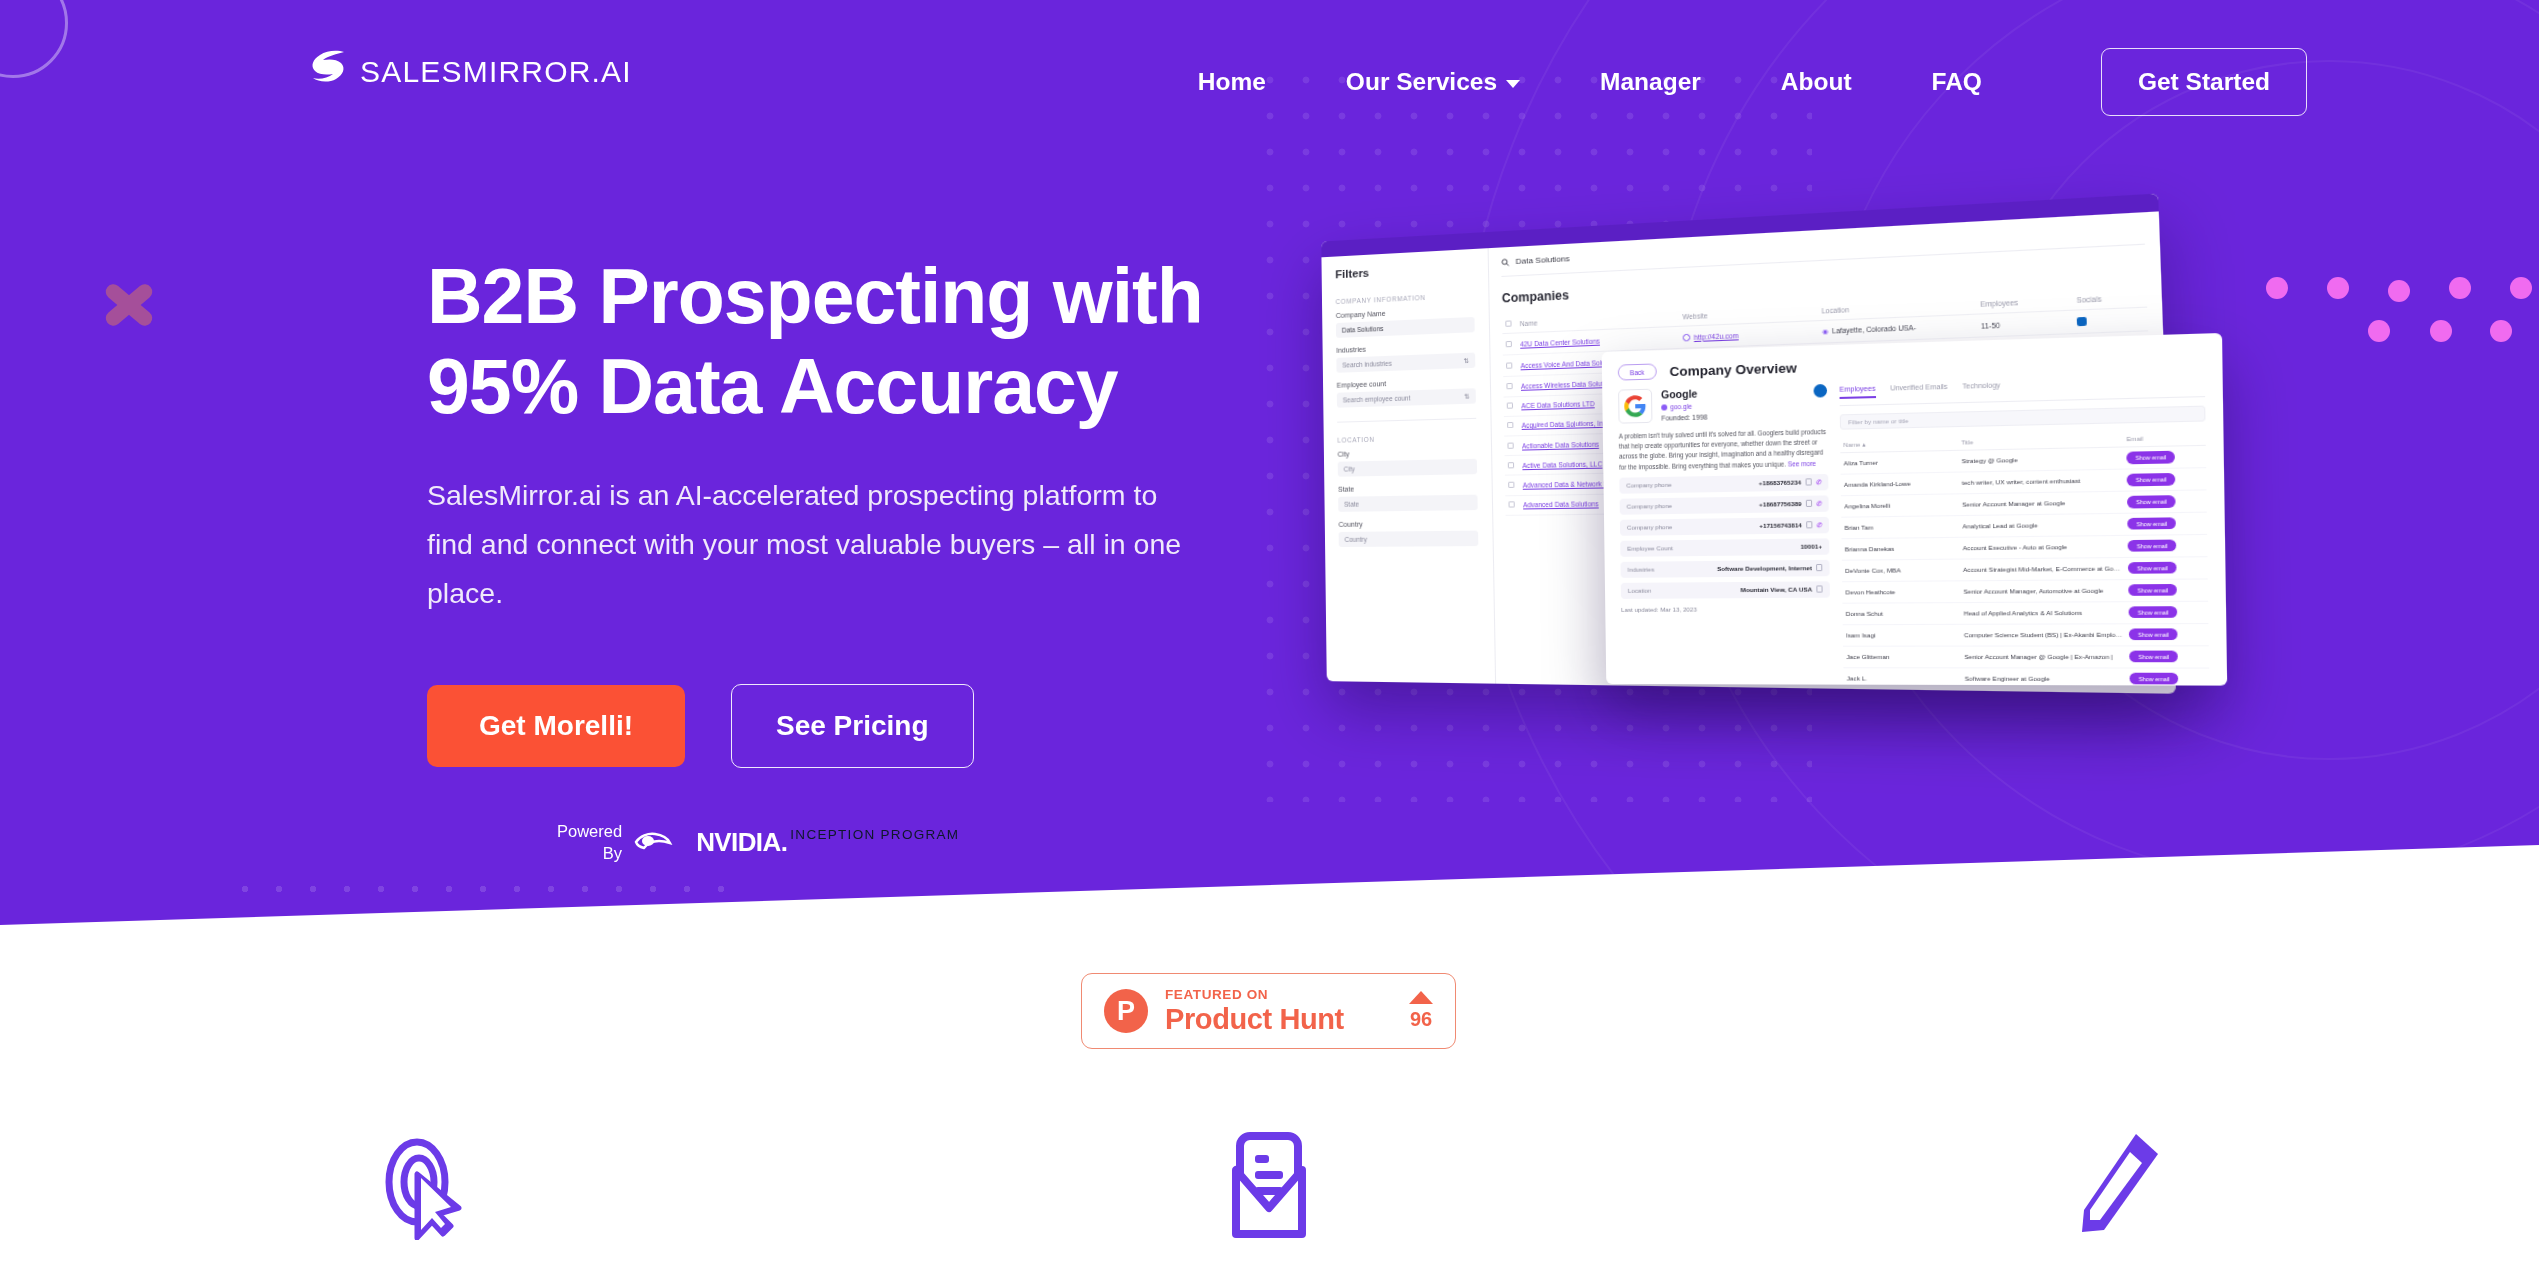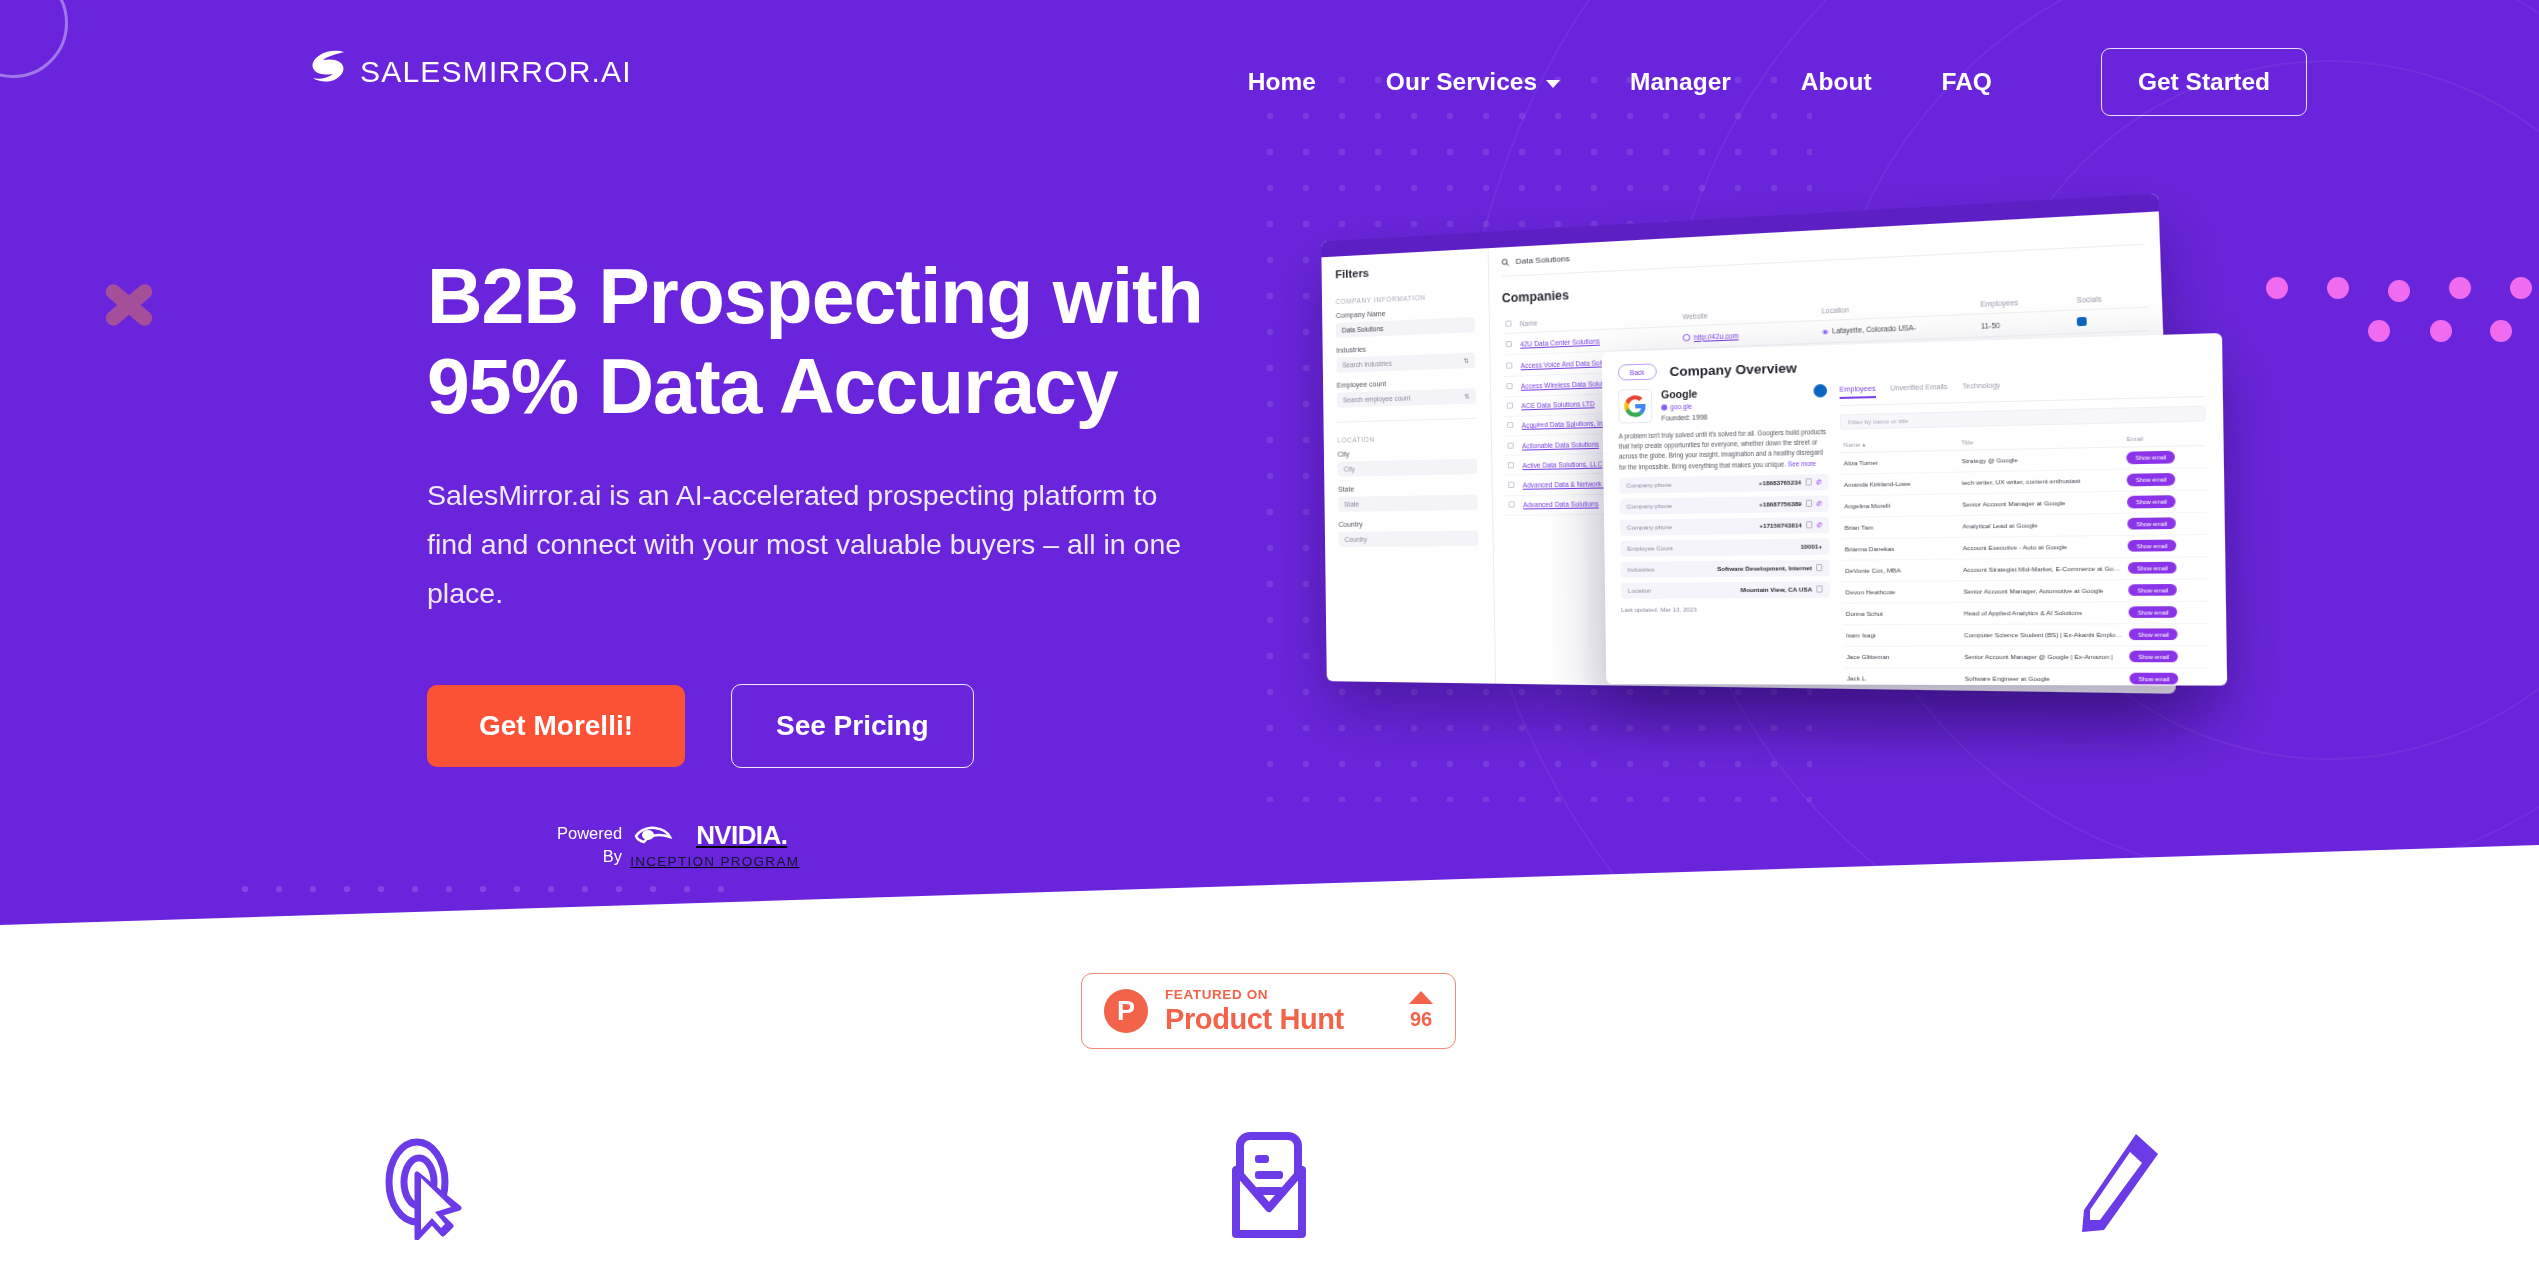--- a/index.html
+++ b/index.html
@@ -50,21 +50,21 @@
 
   
   .pdot { position:absolute; width:22px; height:22px; border-radius:50%; background:#F06BF0; }
 
   
   .nav { position:absolute; left:0; top:0; width:2539px; height:130px; z-index:20; }
   .logo { position:absolute; left:308px; top:50px; display:flex; align-items:center; gap:14px; }
   .logo-mark { width:38px; height:44px; flex:0 0 auto; }
   .logo-text { color:#fff; font-size:30px; letter-spacing:1.2px; font-weight:400; }
   .nav-links {
-    position:absolute; right:232px; top:48px; display:flex; align-items:center; gap:8px;
+    position:absolute; right:232px; top:48px; display:flex; align-items:center; gap:18px;
   }
   .nav-link {
     color:#ffffff; font-size:24.5px; font-weight:700; text-decoration:none;
     padding:0 31px; white-space:nowrap; position:relative; display:flex; align-items:center; gap:9px;
   }
   .caret { width:0;height:0;border-left:7px solid transparent;border-right:7px solid transparent;border-top:8px solid #fff; display:inline-block; margin-top:4px;}
   .btn-getstarted {
     margin-left:70px; border:1.6px solid rgba(255,255,255,.85); border-radius:9px;
     color:#fff; font-size:24.5px; font-weight:700; padding:19px 36px; background:transparent;
     white-space:nowrap; cursor:pointer; font-family:inherit;
@@ -83,21 +83,21 @@
     background:#FB5135; color:#fff; border:none; border-radius:10px;
     font-size:28px; font-weight:700; padding:25px 52px; cursor:pointer; font-family:inherit;
   }
   .btn-outline {
     background:transparent; color:#fff; border:1.7px solid rgba(255,255,255,.9); border-radius:10px;
     font-size:28px; font-weight:700; padding:25px 44px; cursor:pointer; font-family:inherit;
   }
   
   .nvidia-row { display:flex; align-items:center; gap:8px; margin-top:52px; margin-left:130px; }
   .powered-by { color:#fff; font-size:16.5px; line-height:1.35; text-align:right; font-weight:400; }
-  .nvidia-block { display:flex; flex-direction:column; gap:3px;text-decoration:underline; }
+  .nvidia-block { display:flex; flex-direction:row; gap:3px; }
   .nvidia-top { display:flex; align-items:center; gap:10px; }
   .nvidia-word { color:#fff; font-size:26px; font-weight:700; letter-spacing:-.6px; }
   .nvidia-sub { color:#0f172a; font-size:13.5px; letter-spacing:1.3px; font-weight:400; }
 
   
   .mock-wrap { position:absolute; left:1322px; top:240px; width:880px; height:460px; z-index:16; }
   .shot {
     position:absolute; background:#fff; border-radius:6px; overflow:hidden;
     box-shadow:0 28px 60px rgba(20,0,60,.35);
   }

